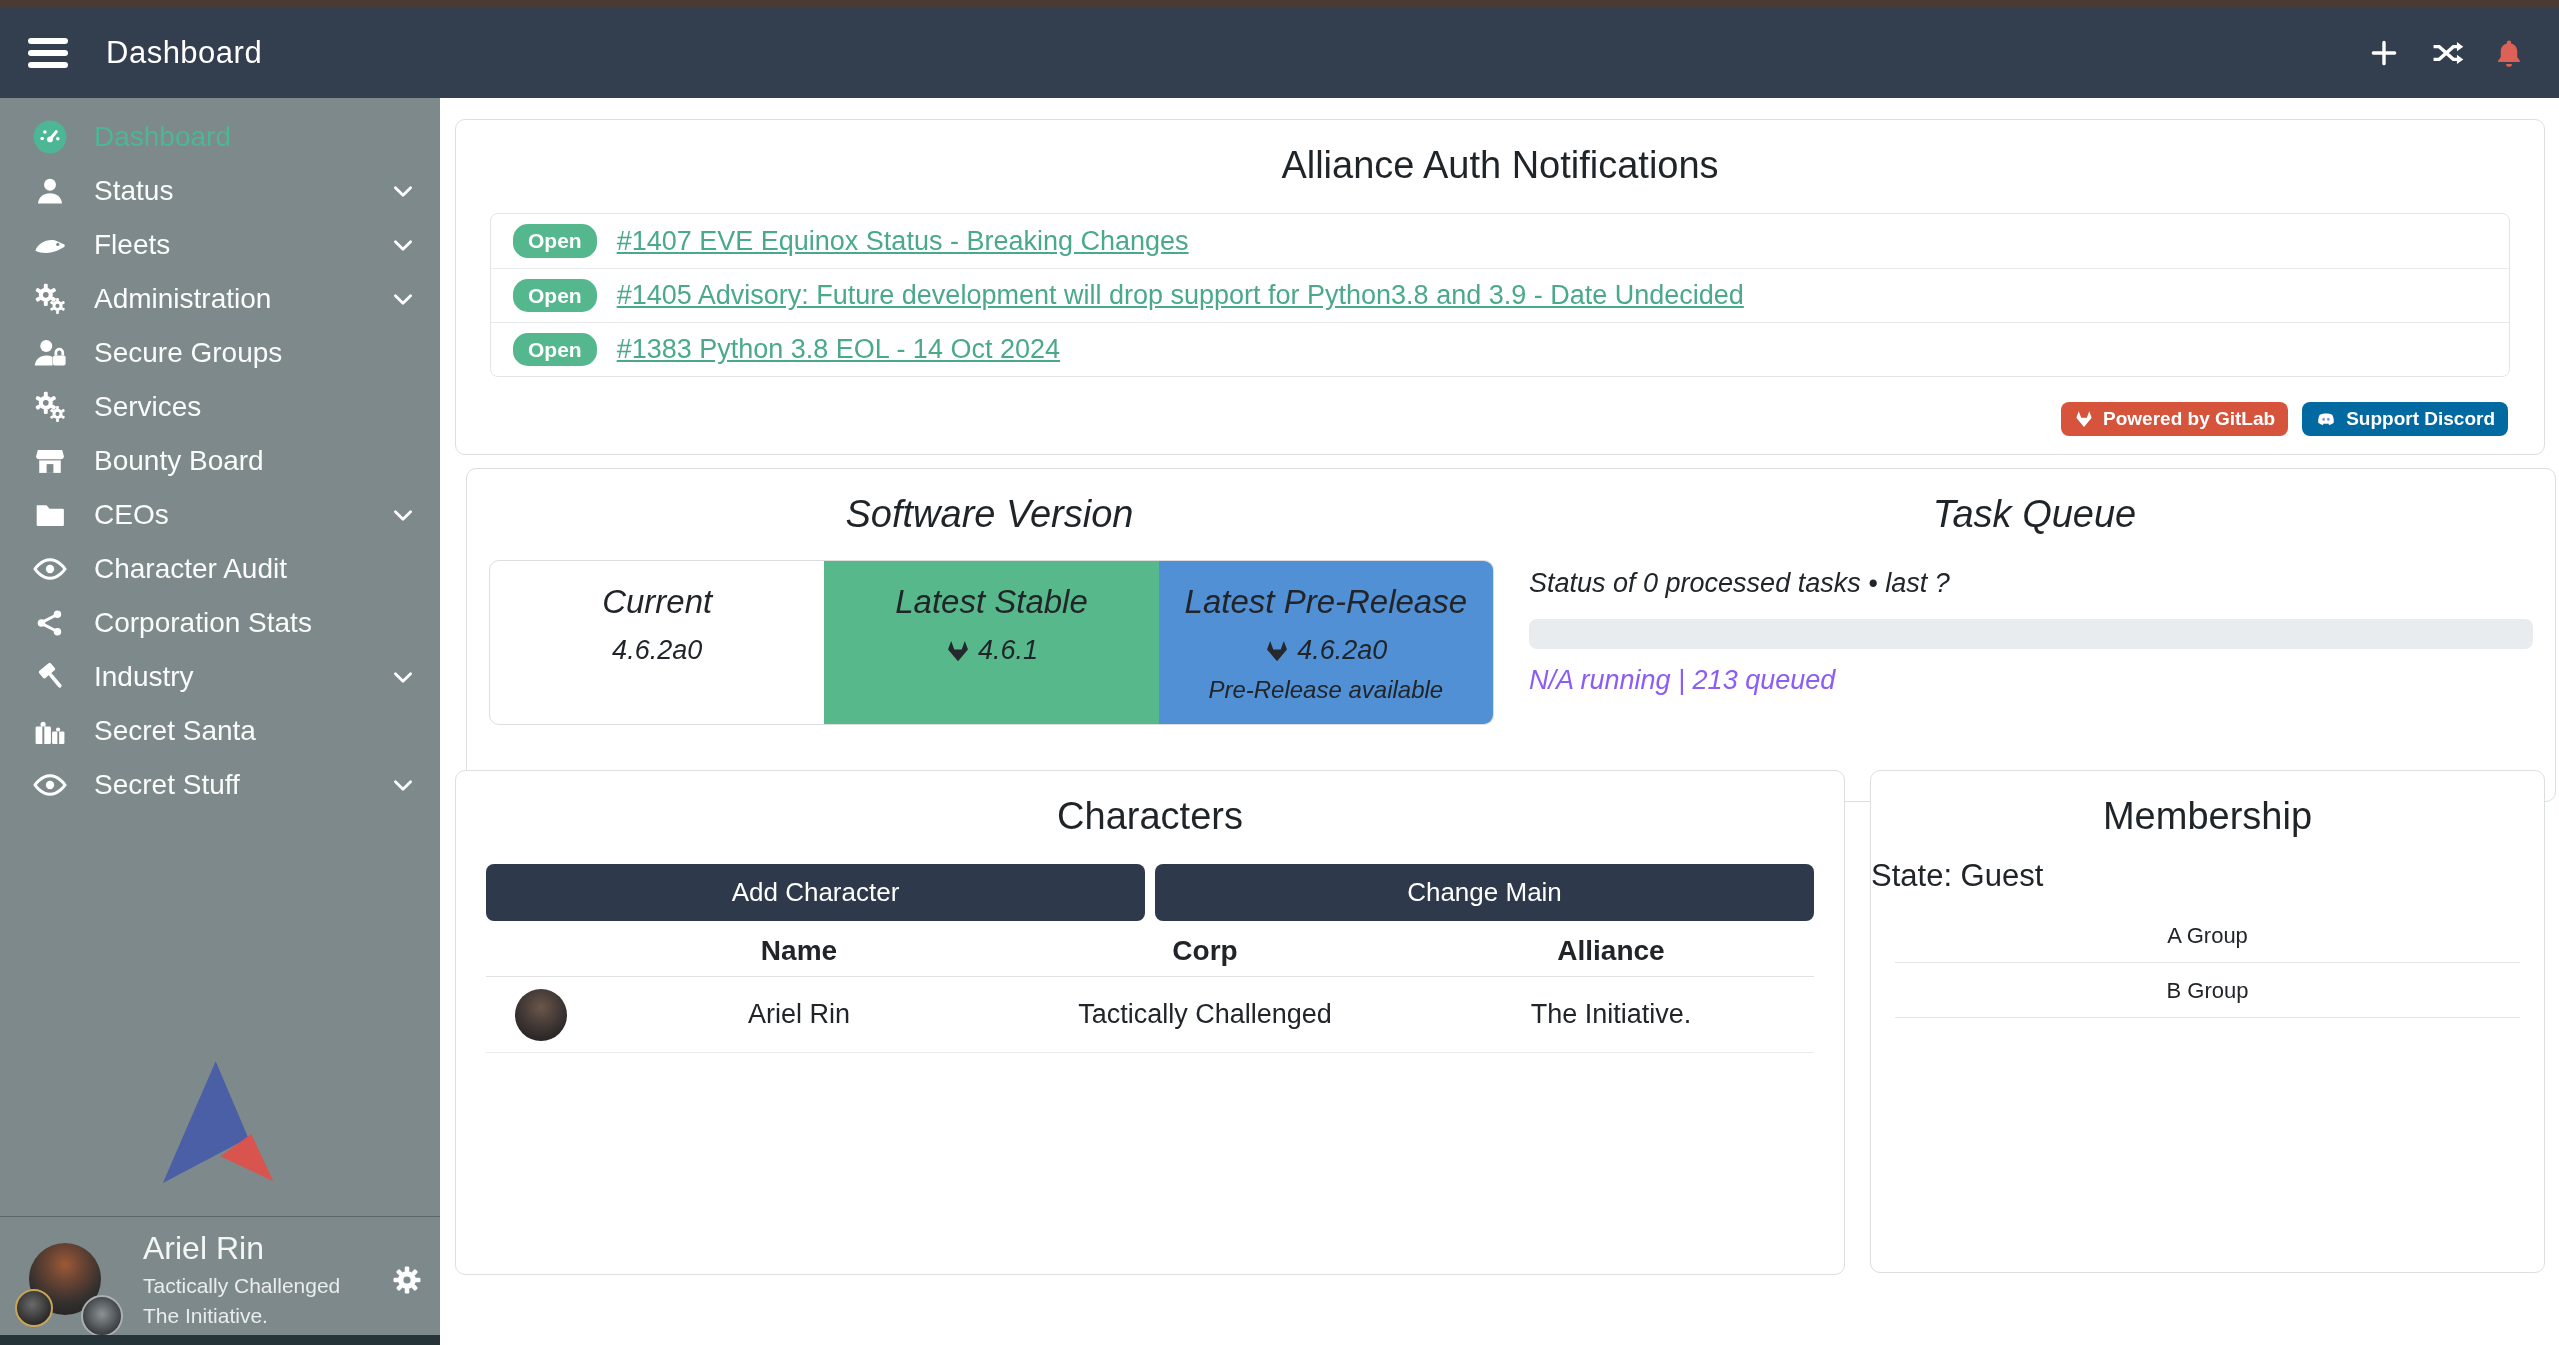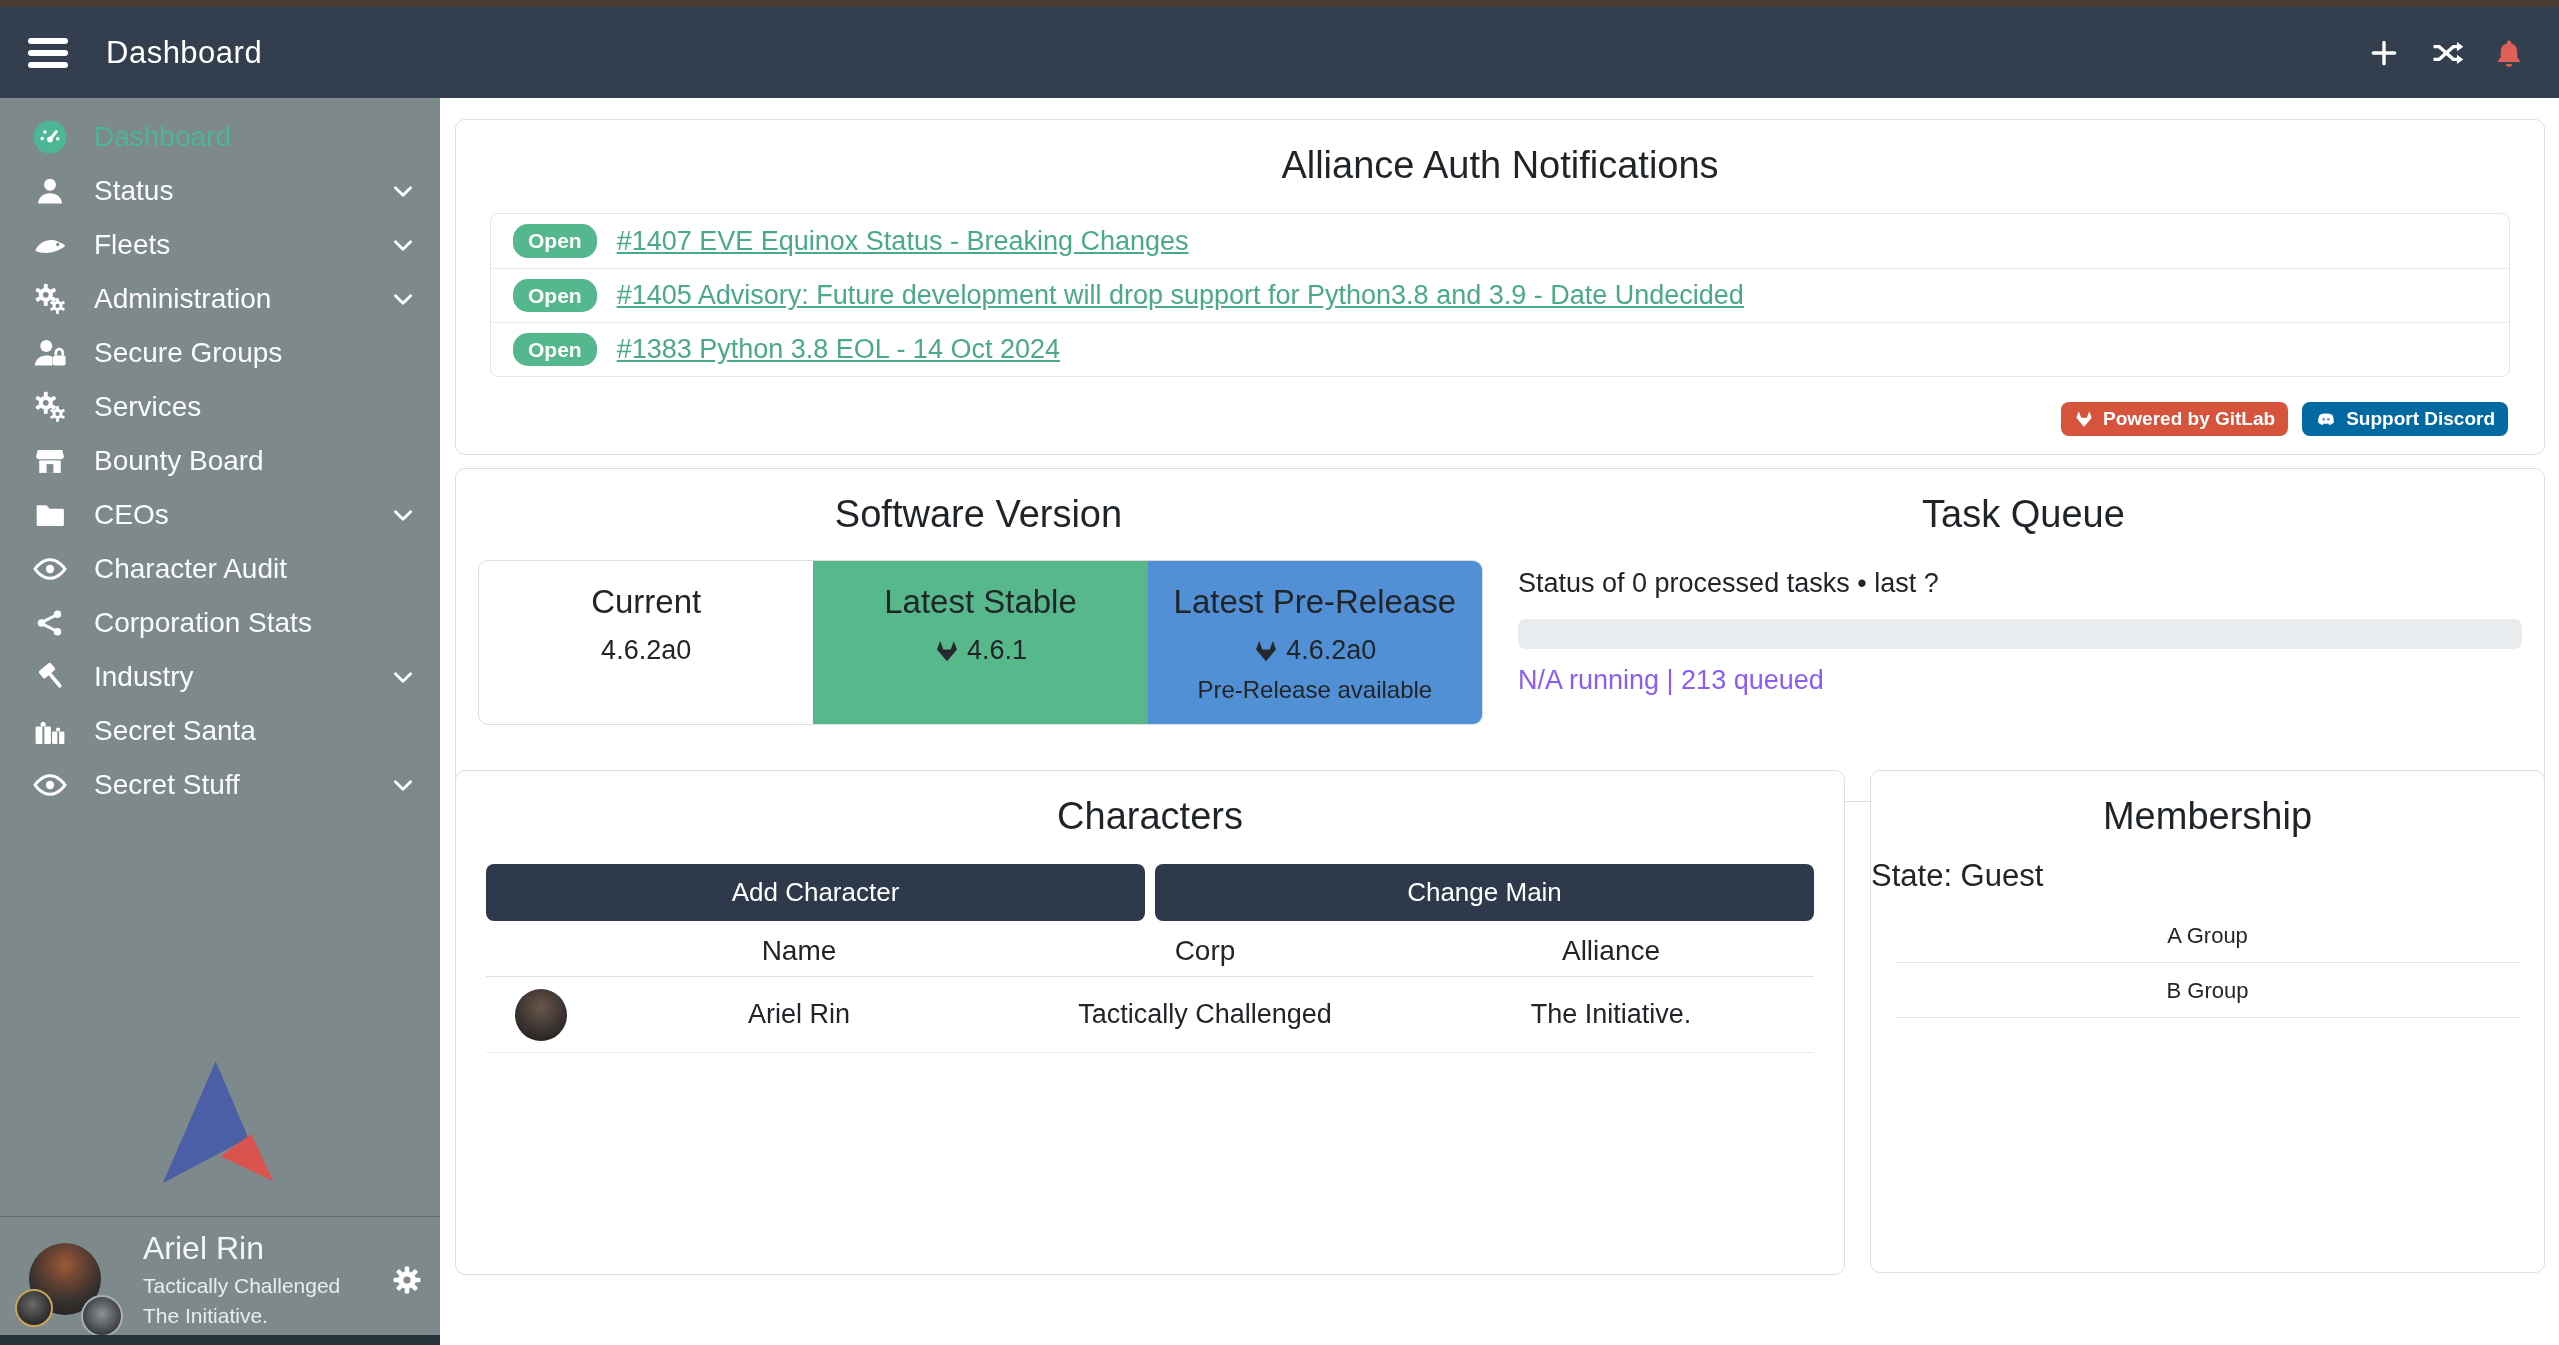--- a/index.html
+++ b/index.html
@@ -79,21 +79,21 @@
   .notif-link { color:#4aa98b; font-size:27px; text-decoration:underline; cursor:pointer; }
   .panel-badges { position:absolute; right:36px; bottom:18px; display:flex; gap:14px; }
   .ext-badge {
     display:flex; align-items:center; gap:9px; color:#fff; font-weight:700; font-size:19px;
     padding:6px 13px; border-radius:8px; cursor:pointer; text-decoration:none;
   }
   .badge-gitlab { background:#d6533c; }
   .badge-discord { background:#0369a1; }
 
   
-  .panel-version { left:455px; top:468px; width:2090px; height:334px; }
+  .panel-version { left:466px; top:468px; width:2090px; height:334px;font-style:italic; }
   .pv-col { position:absolute; top:0; width:1045px; height:275px; }
   .pv-col.sw { left:0; } .pv-col.tq { left:1045px; }
   .version-strip {
     margin:24px 0 0 22px; width:1005px; height:165px; display:flex;
     border:1px solid #ddd; border-radius:10px; overflow:hidden; background:#fff;
   }
   .vcell { flex:1; text-align:center; padding-top:22px; }
   .vc-stable { background:#57b98b; }
   .vc-pre { background:#5190d4; }
   .vh { font-size:33px; font-weight:500; color:#212529; }
@@ -105,21 +105,21 @@
 
   
   .panel-characters { left:455px; top:770px; width:1390px; height:505px; }
   .char-buttons { display:flex; gap:10px; margin:26px 30px 0; }
   .char-buttons button {
     flex:1; height:57px; background:#2e3a4b; color:#fff; font-size:26px; font-weight:500;
     border:none; border-radius:8px; cursor:pointer; font-family:inherit;
   }
   .char-table { margin:4px 30px 0; }
   .ct-row { display:grid; grid-template-columns:110px 1fr 1fr 1fr; align-items:center; text-align:center; }
-  .ct-head { height:52px; font-weight:400; font-size:28px; border-bottom:1px solid #e2e2e2; }
+  .ct-head { height:52px; font-weight:700; font-size:28px; border-bottom:1px solid #e2e2e2; }
   .ct-data { height:76px; font-size:27px; border-bottom:1px solid #ebebeb; }
   .mini-avatar {
     width:52px; height:52px; border-radius:50%; margin:0 auto;
     background: radial-gradient(circle at 50% 35%, #6b564a 0%, #3a3331 55%, #191817 100%);
   }
 
   
   .panel-membership { left:1870px; top:770px; width:675px; height:503px; }
   .mem-state { font-size:31px; margin-top:20px; color:#212529; }
   .mem-groups { margin:14px 24px 0; }

